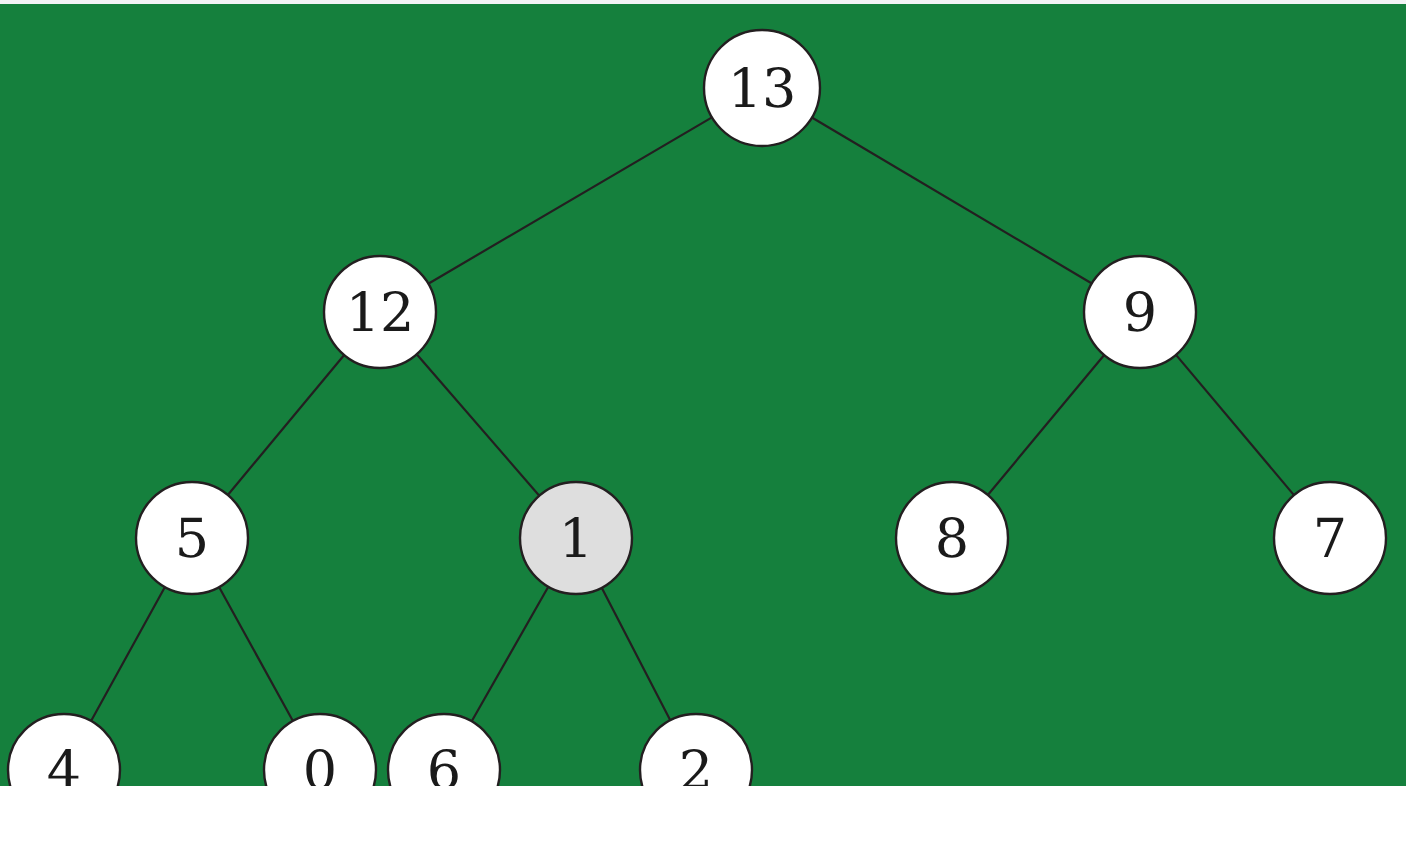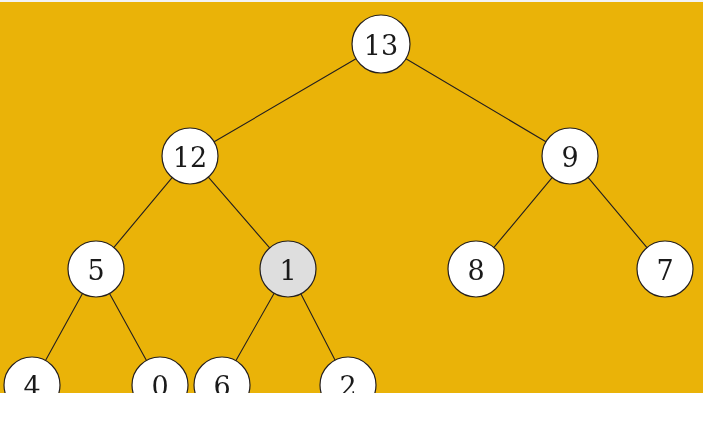--- a/index.html
+++ b/index.html
@@ -4,21 +4,21 @@
 <style>
   html, body {
     margin: 0;
     padding: 0;
     background: #ffffff;
   }
   #canvas {
     position: relative;
     width: 703px;
     height: 393px;
-    background: #eab308;
+    background: #15803d;
     overflow: hidden;
     font-family: "DejaVu Serif", "Liberation Serif", serif;
   }
   #top-rule {
     position: absolute;
     left: 0;
     top: 0;
     width: 703px;
     height: 2px;
     background: #f2f3f5;

